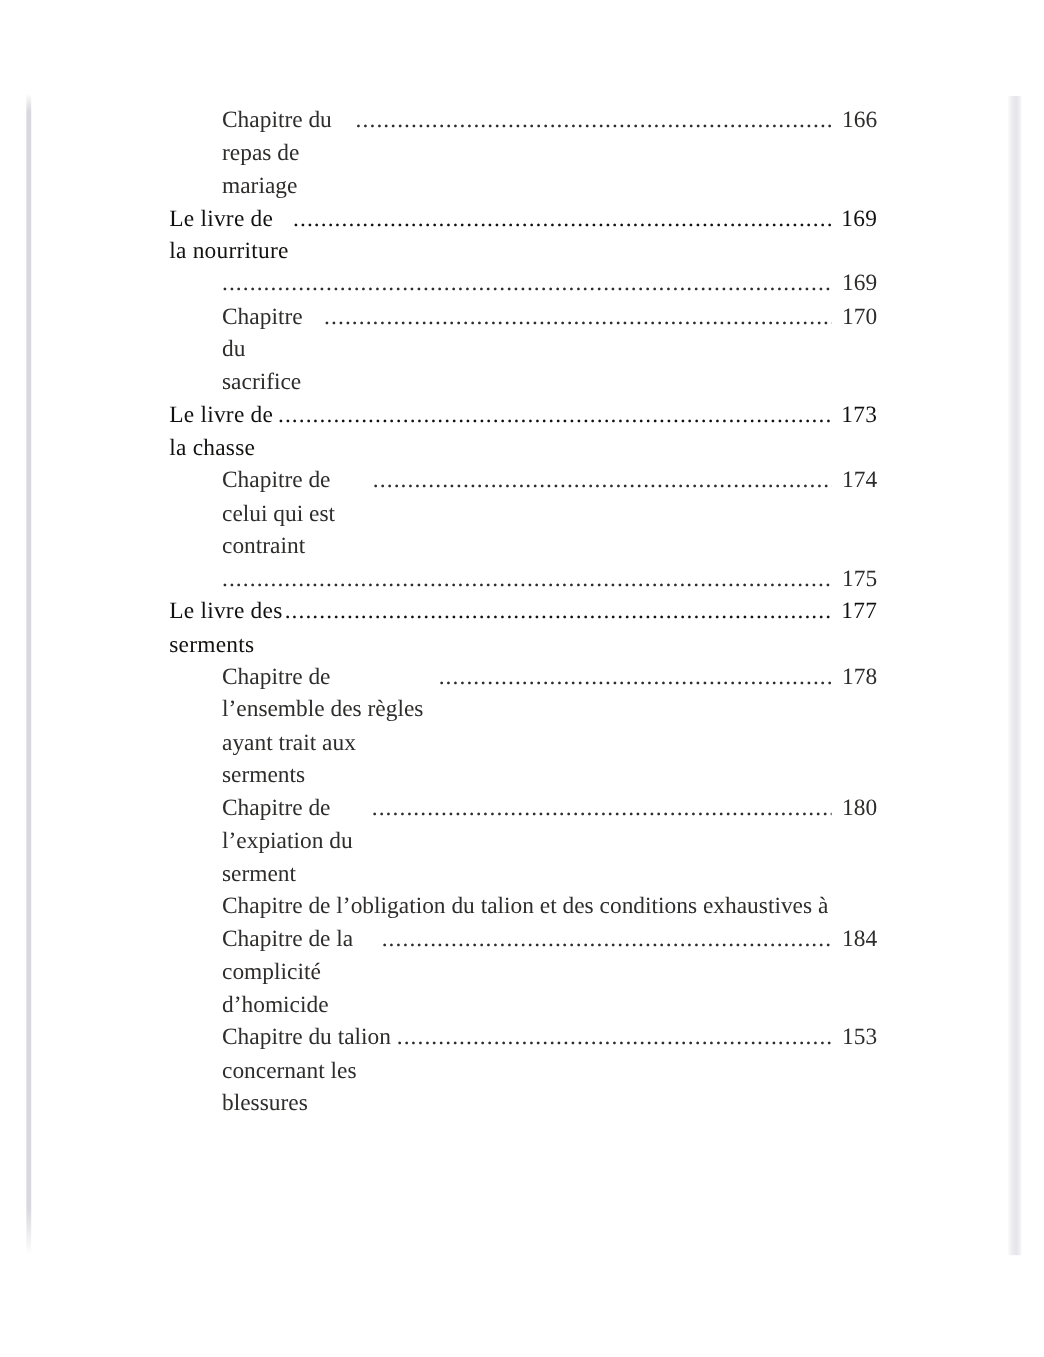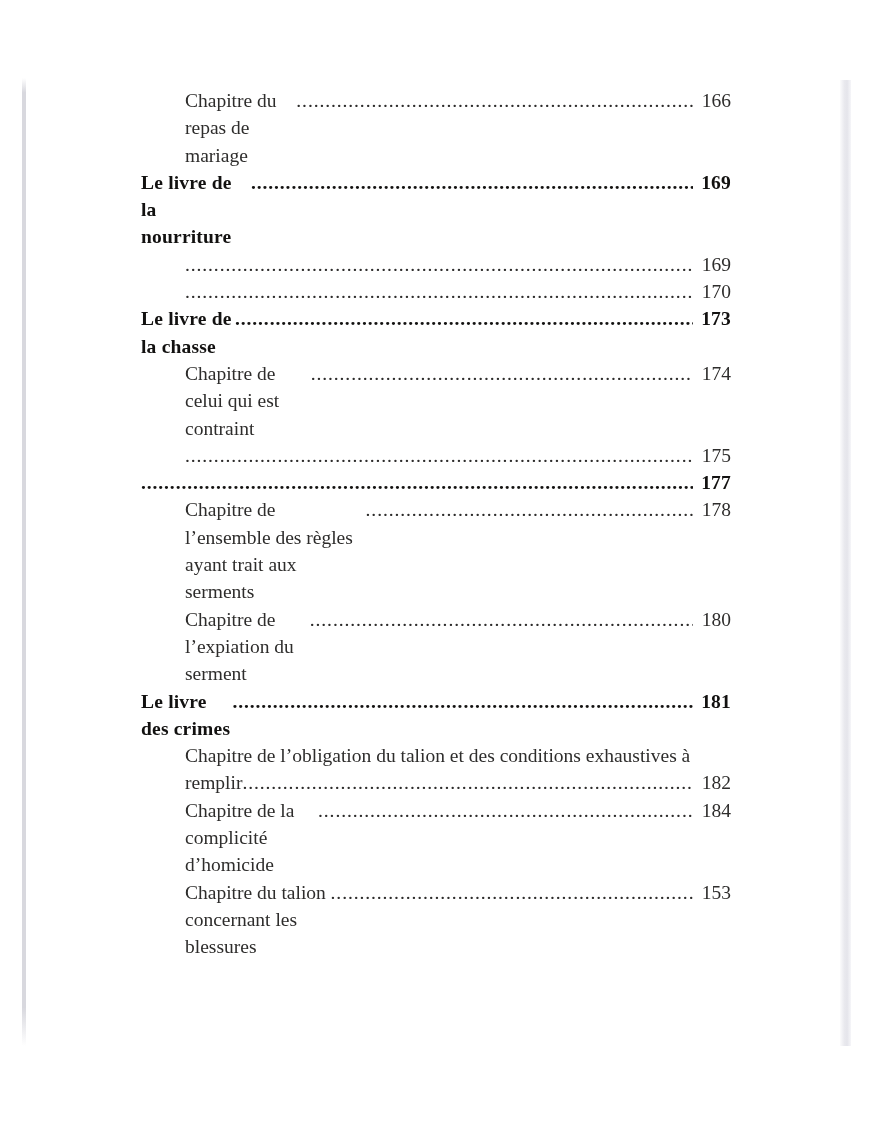--- a/index.html
+++ b/index.html
@@ -54,21 +54,21 @@
   }
   .entry {
     font-size: 19.5px;
     line-height: 27.3px;
     color: #2e2d2c;
   }
   .entry.chapter {
     padding-left: 44px;
   }
   .entry.book {
-    font-weight: bold;
+    font-weight: normal;
     color: #121110;
     letter-spacing: 0.2px;
   }
   .wrapline {
     white-space: nowrap;
   }
   .lastline {
     display: flex;
     align-items: flex-start;
   }
@@ -122,20 +122,21 @@
 
     <div class="lastline">
       <span class="leader"></span>
       <span class="pagenum">169</span>
     </div>
   </div>
 
   <div class="entry chapter">
 
     <div class="lastline">
+      <span class="title">Chapitre du sacrifice </span>
       <span class="leader"></span>
       <span class="pagenum">170</span>
     </div>
   </div>
 
   <div class="entry book">
 
     <div class="lastline">
       <span class="title">Le livre de la chasse</span>
       <span class="leader"></span>
@@ -156,20 +157,21 @@
 
     <div class="lastline">
       <span class="leader"></span>
       <span class="pagenum">175</span>
     </div>
   </div>
 
   <div class="entry book">
 
     <div class="lastline">
+      <span class="title">Le livre des serments </span>
       <span class="leader"></span>
       <span class="pagenum">177</span>
     </div>
   </div>
 
   <div class="entry chapter">
 
     <div class="lastline">
       <span class="title">Chapitre de l’ensemble des règles ayant trait aux serments </span>
       <span class="leader"></span>
@@ -179,36 +181,23 @@
 
   <div class="entry chapter">
 
     <div class="lastline">
       <span class="title">Chapitre de l’expiation du serment</span>
       <span class="leader"></span>
       <span class="pagenum">180</span>
     </div>
   </div>
 
-  <div class="entry book">
-
-    <div class="lastline">
-      <span class="title">Le livre des crimes </span>
-      <span class="leader"></span>
-      <span class="pagenum">181</span>
-    </div>
-  </div>
 
   <div class="entry chapter">
     <div class="wrapline">Chapitre de l’obligation du talion et des conditions exhaustives à</div>
-    <div class="lastline">
-      <span class="title">remplir </span>
-      <span class="leader"></span>
-      <span class="pagenum">182</span>
-    </div>
   </div>
 
   <div class="entry chapter">
 
     <div class="lastline">
       <span class="title">Chapitre de la complicité d’homicide </span>
       <span class="leader"></span>
       <span class="pagenum">184</span>
     </div>
   </div>

